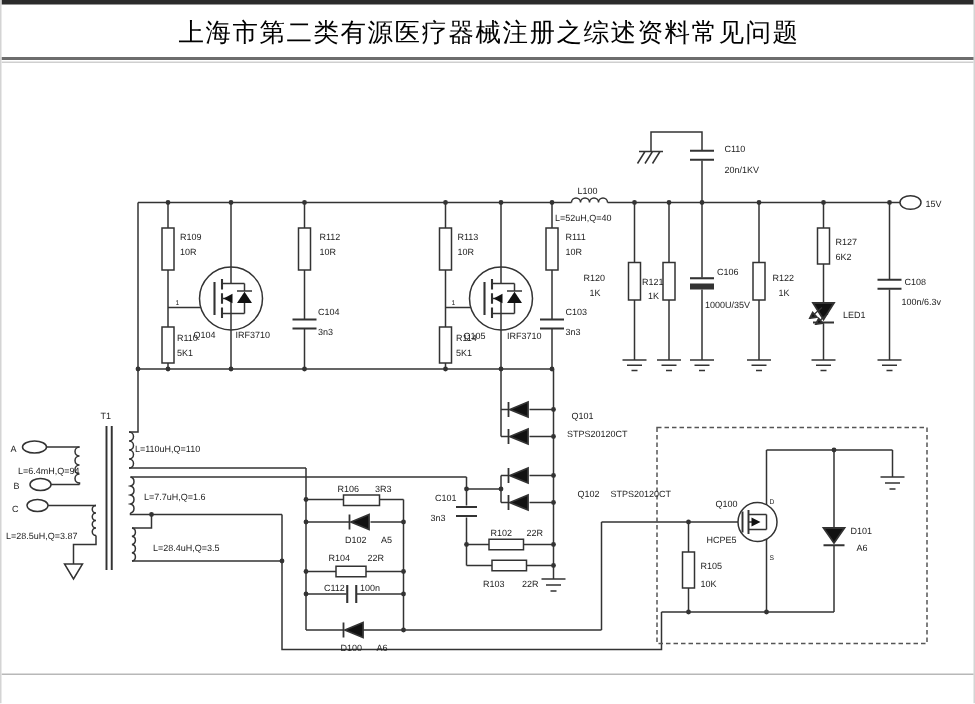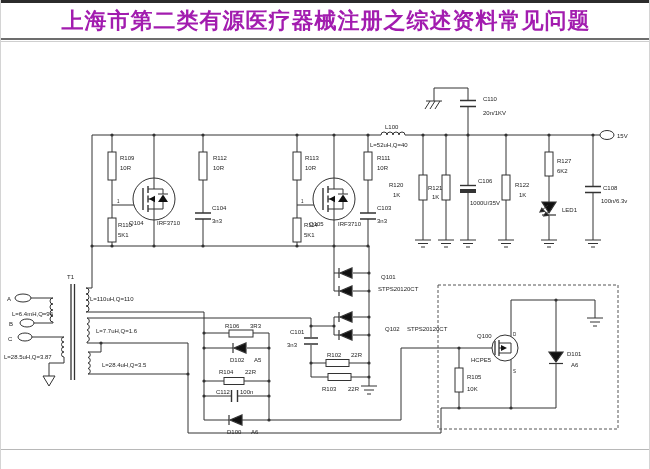--- a/index.html
+++ b/index.html
@@ -2,21 +2,21 @@
 <html><head>
 <meta charset="utf-8">
 <style>
   html,body{margin:0;padding:0;background:#fff;}
   .stage{position:relative;width:650px;height:469px;background:#ffffff;overflow:hidden;
          border-left:1px solid #d4d4d4;border-right:1px solid #d4d4d4;box-sizing:border-box;
          font-family:"Liberation Sans", sans-serif;}
   .topbar{position:absolute;left:0;top:0;width:650px;height:3px;background:#2b2b2b;}
   .titlebar{position:absolute;left:0;top:6px;width:650px;height:30px;display:flex;
             align-items:center;justify-content:center;}
-  .titlebar span{font-size:22px;font-weight:bold;color:#a21caf;letter-spacing:1px;}
+  .titlebar span{font-size:17px;font-weight:normal;color:#000000;letter-spacing:1px;}
   .divider{position:absolute;left:0;top:38px;width:650px;height:2px;background:#6d6d6d;}
   .divider2{position:absolute;left:0;top:41px;width:650px;height:1px;background:#cfcfcf;}
   .bottomline{position:absolute;left:0;top:449px;width:650px;height:1px;background:#b8b8b8;}
   svg{position:absolute;left:0;top:0;}
   .t{font-family:"Liberation Sans", sans-serif;font-size:6px;fill:#1d1d1d;}
   .tp{font-family:"Liberation Sans", sans-serif;font-size:4.5px;fill:#1d1d1d;}
 </style>
 </head>
 <body>
 

